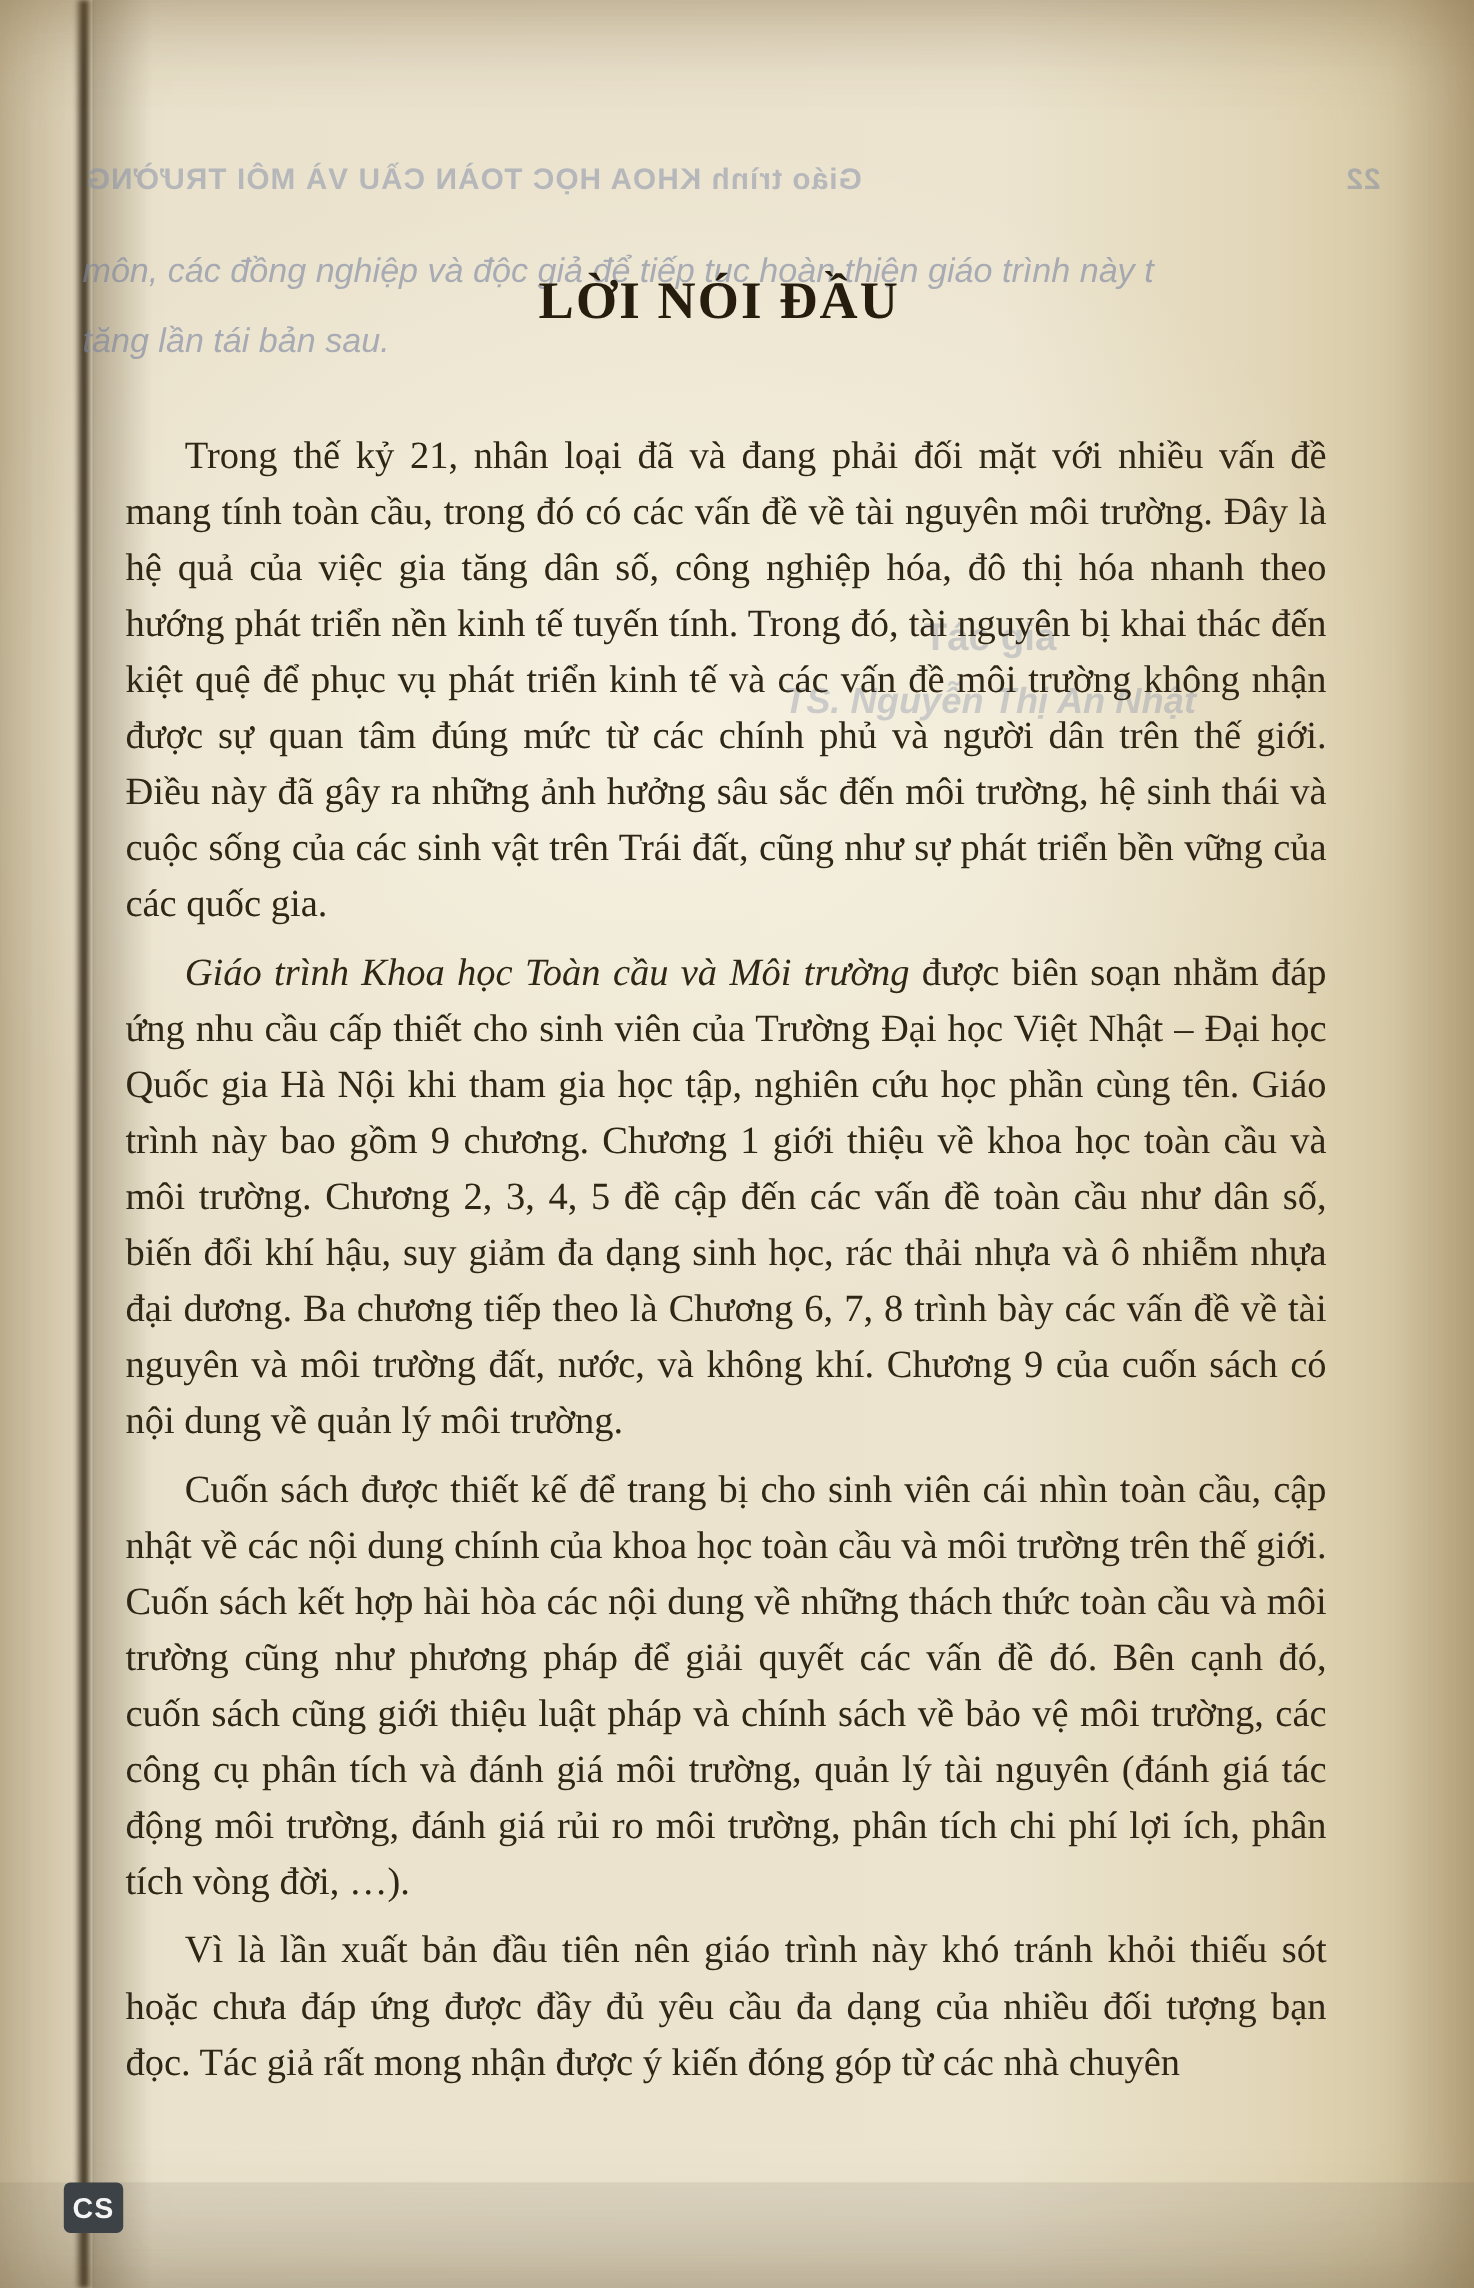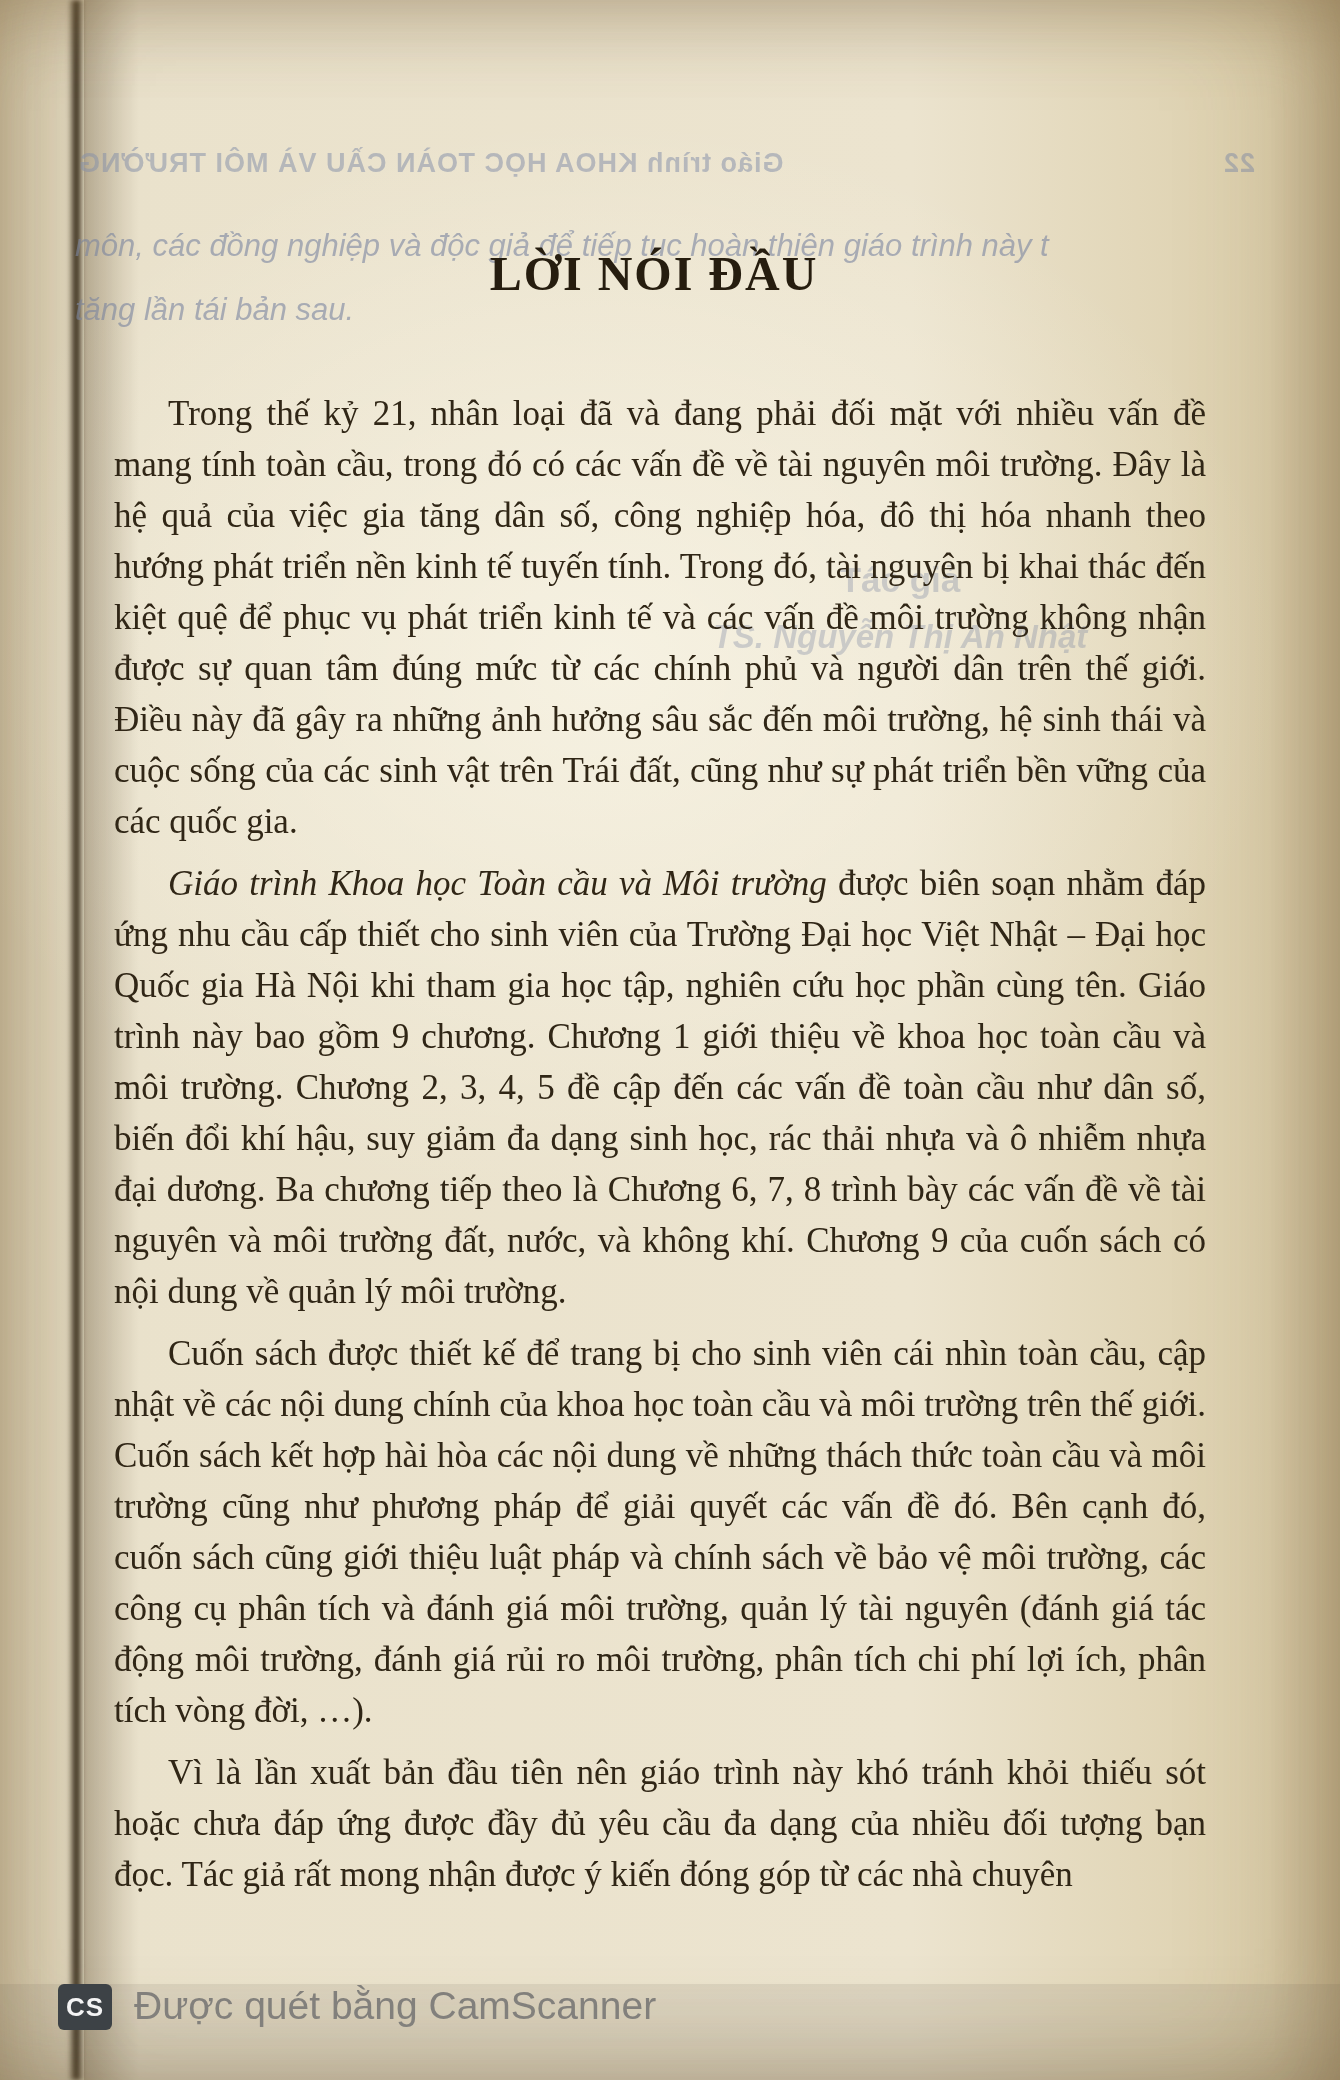--- a/index.html
+++ b/index.html
@@ -91,16 +91,15 @@
   <div class="content">
     <h1>LỜI NÓI ĐẦU</h1>
     <p>Trong thế kỷ 21, nhân loại đã và đang phải đối mặt với nhiều vấn đề mang tính toàn cầu, trong đó có các vấn đề về tài nguyên môi trường. Đây là hệ quả của việc gia tăng dân số, công nghiệp hóa, đô thị hóa nhanh theo hướng phát triển nền kinh tế tuyến tính. Trong đó, tài nguyên bị khai thác đến kiệt quệ để phục vụ phát triển kinh tế và các vấn đề môi trường không nhận được sự quan tâm đúng mức từ các chính phủ và người dân trên thế giới. Điều này đã gây ra những ảnh hưởng sâu sắc đến môi trường, hệ sinh thái và cuộc sống của các sinh vật trên Trái đất, cũng như sự phát triển bền vững của các quốc gia.</p>
     <p><span class="italic">Giáo trình Khoa học Toàn cầu và Môi trường</span><span> được biên soạn nhằm đáp ứng nhu cầu cấp thiết cho sinh viên của Trường Đại học Việt Nhật – Đại học Quốc gia Hà Nội khi tham gia học tập, nghiên cứu học phần cùng tên. Giáo trình này bao gồm 9 chương. Chương 1 giới thiệu về khoa học toàn cầu và môi trường. Chương 2, 3, 4, 5 đề cập đến các vấn đề toàn cầu như dân số, biến đổi khí hậu, suy giảm đa dạng sinh học, rác thải nhựa và ô nhiễm nhựa đại dương. Ba chương tiếp theo là Chương 6, 7, 8 trình bày các vấn đề về tài nguyên và môi trường đất, nước, và không khí. Chương 9 của cuốn sách có nội dung về quản lý môi trường.</span></p>
     <p>Cuốn sách được thiết kế để trang bị cho sinh viên cái nhìn toàn cầu, cập nhật về các nội dung chính của khoa học toàn cầu và môi trường trên thế giới. Cuốn sách kết hợp hài hòa các nội dung về những thách thức toàn cầu và môi trường cũng như phương pháp để giải quyết các vấn đề đó. Bên cạnh đó, cuốn sách cũng giới thiệu luật pháp và chính sách về bảo vệ môi trường, các công cụ phân tích và đánh giá môi trường, quản lý tài nguyên (đánh giá tác động môi trường, đánh giá rủi ro môi trường, phân tích chi phí lợi ích, phân tích vòng đời, …).</p>
     <p>Vì là lần xuất bản đầu tiên nên giáo trình này khó tránh khỏi thiếu sót hoặc chưa đáp ứng được đầy đủ yêu cầu đa dạng của nhiều đối tượng bạn đọc. Tác giả rất mong nhận được ý kiến đóng góp từ các nhà chuyên</p>
   </div>
 
   <div class="footer-strip">
     <div class="cs-logo">CS</div>
-    <div class="scanner-text">Được quét bằng CamScanner</div>
   </div>
 
 </div>
 
 </body></html>

